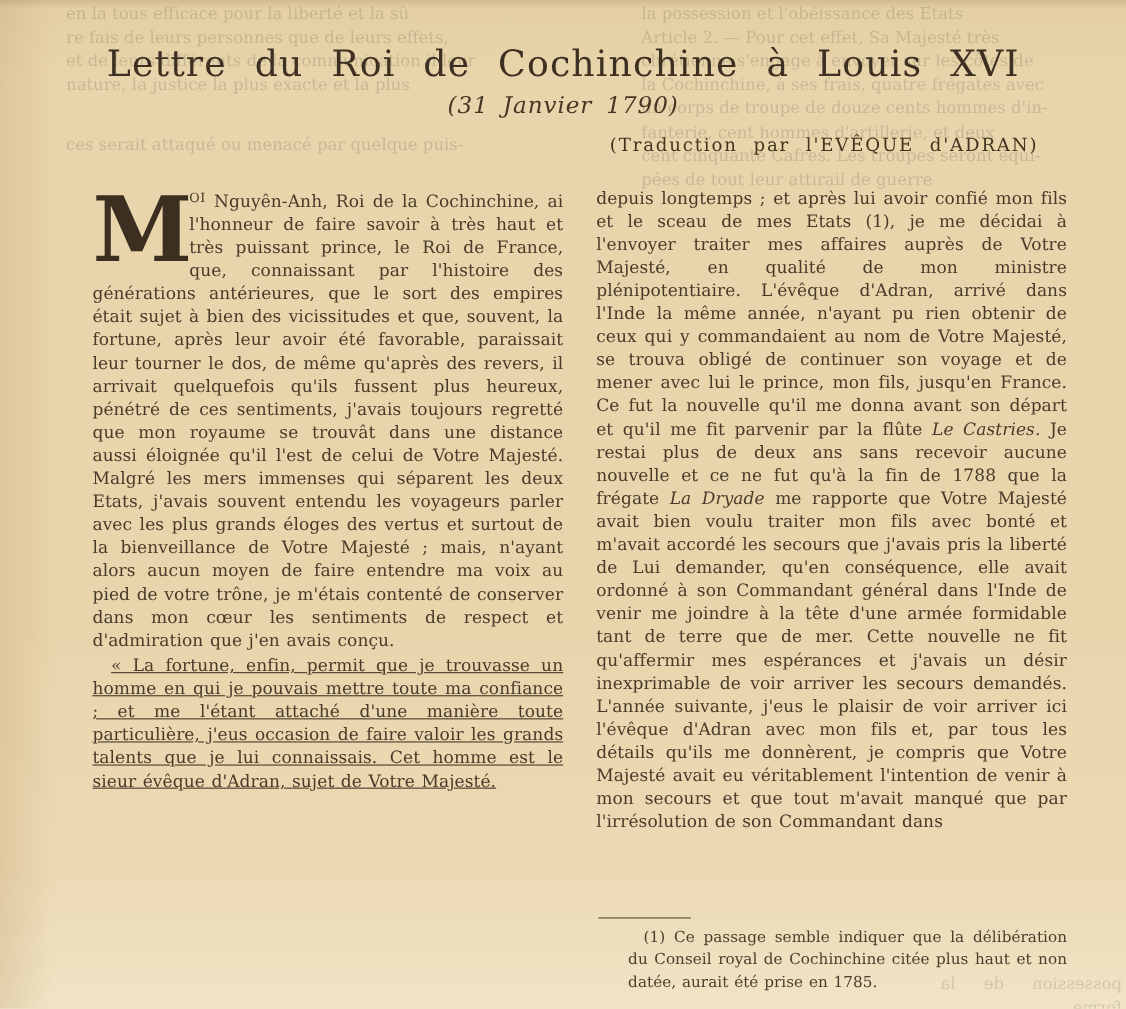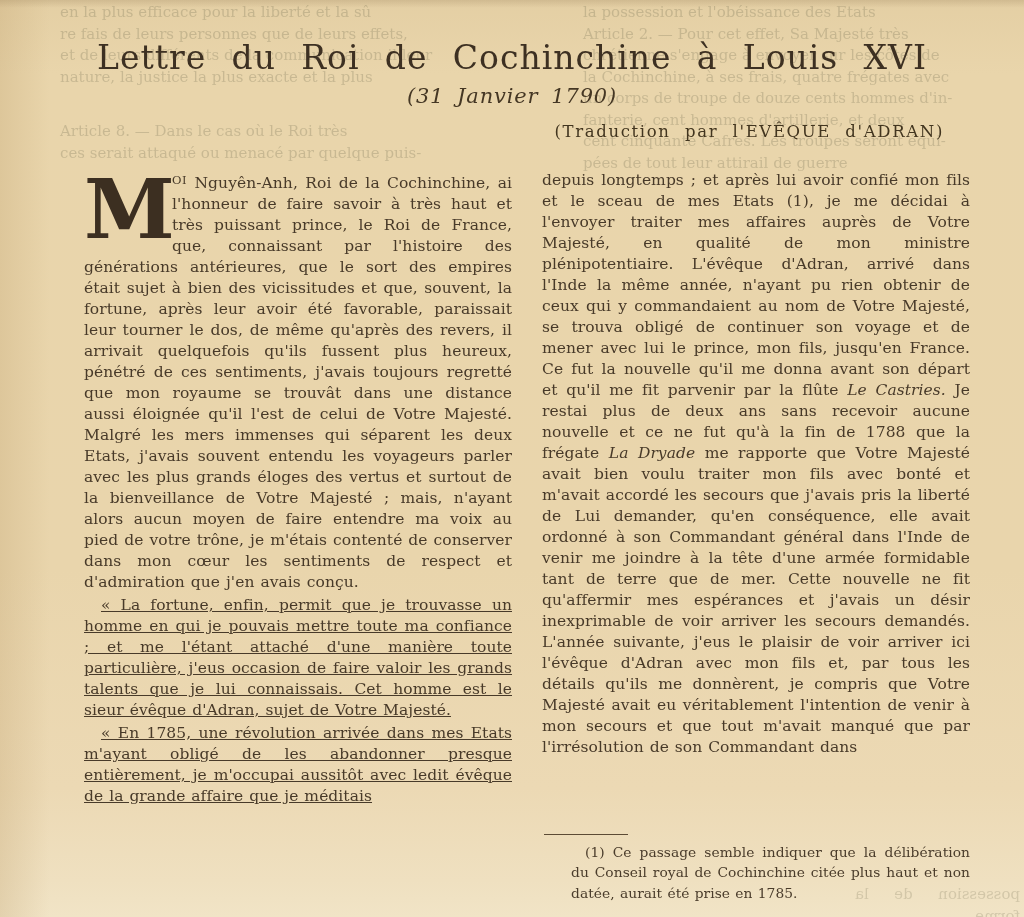--- a/index.html
+++ b/index.html
@@ -95,28 +95,27 @@
     color:#4a3c2b;
     margin-left:29px;
   }
 </style>
 </head>
 <body>
 
 <div class="page">
 
   <div class="ghost" style="left:60px;top:2px;width:420px;">
-    <div>en la plus efficace pour la liberté et la sû</div>
+    <div>en la tous efficace pour la liberté et la sû</div>
     <div>re fais de leurs personnes que de leurs effets,</div>
     <div>et de leurs différents de la communication il leur</div>
     <div>nature, la justice la plus exacte et la plus</div>
   </div>
 
   <div class="ghost" style="left:60px;top:121px;width:430px;">
-    <div>Article 8. — Dans le cas où le Roi très</div>
     <div>ces serait attaqué ou menacé par quelque puis-</div>
   </div>
 
   <div class="ghost" style="left:551px;top:2px;width:445px;margin-left:32px;">
     <div>la possession et l'obéissance des Etats</div>
     <div>Article 2. — Pour cet effet, Sa Majesté très</div>
     <div>chrétienne s'engage à envoyer sur les côtes de</div>
     <div>la Cochinchine, à ses frais, quatre frégates avec</div>
     <div>un corps de troupe de douze cents hommes d'in-</div>
     <div>fanterie, cent hommes d'artillerie, et deux</div>
@@ -134,21 +133,20 @@
 
   <div class="hdr transline" style="position:absolute;padding-left:36px;">(Traduction par l'EVÊQUE d'ADRAN)</div>
 
   <div class="columns">
 
     <div class="col">
       <p>
         <span class="dropcap">M</span><span class="lead-sc">oi</span><span> Nguyên-Anh, Roi de la Cochinchine, ai l'honneur de faire savoir à très haut et très puissant prince, le Roi de France, que, connaissant par l'histoire des générations antérieures, que le sort des empires était sujet à bien des vicissitudes et que, souvent, la fortune, après leur avoir été favorable, paraissait leur tourner le dos, de même qu'après des revers, il arrivait quelquefois qu'ils fussent plus heureux, pénétré de ces sentiments, j'avais toujours regretté que mon royaume se trouvât dans une distance aussi éloignée qu'il l'est de celui de Votre Majesté. Malgré les mers immenses qui séparent les deux Etats, j'avais souvent entendu les voyageurs parler avec les plus grands éloges des vertus et surtout de la bienveillance de Votre Majesté ; mais, n'ayant alors aucun moyen de faire entendre ma voix au pied de votre trône, je m'étais contenté de conserver dans mon cœur les sentiments de respect et d'admiration que j'en avais conçu.</span>
       </p>
       <p class="indent">« La fortune, enfin, permit que je trouvasse un homme en qui je pouvais mettre toute ma confiance ; et me l'étant attaché d'une manière toute particulière, j'eus occasion de faire valoir les grands talents que je lui connaissais. Cet homme est le sieur évêque d'Adran, sujet de Votre Majesté.</p>
-      <p class="indent">« En 1785, une révolution arrivée dans mes Etats m'ayant obligé de les abandonner presque entièrement, je m'occupai aussitôt avec ledit évêque de la grande affaire que je méditais</p>
     </div>
 
     <div class="col">
       <p>
         <span>depuis longtemps ; et après lui avoir confié mon fils et le sceau de mes Etats (1), je me décidai à l'envoyer traiter mes affaires auprès de Votre Majesté, en qualité de mon ministre plénipotentiaire. L'évêque d'Adran, arrivé dans l'Inde la même année, n'ayant pu rien obtenir de ceux qui y commandaient au nom de Votre Majesté, se trouva obligé de continuer son voyage et de mener avec lui le prince, mon fils, jusqu'en France. Ce fut la nouvelle qu'il me donna avant son départ et qu'il me fit parvenir par la flûte </span><span class="ship">Le Castries.</span><span> Je restai plus de deux ans sans recevoir aucune nouvelle et ce ne fut qu'à la fin de 1788 que la frégate </span><span class="ship">La Dryade</span><span> me rapporte que Votre Majesté avait bien voulu traiter mon fils avec bonté et m'avait accordé les secours que j'avais pris la liberté de Lui demander, qu'en conséquence, elle avait ordonné à son Commandant général dans l'Inde de venir me joindre à la tête d'une armée formidable tant de terre que de mer. Cette nouvelle ne fit qu'affermir mes espérances et j'avais un désir inexprimable de voir arriver les secours demandés. L'année suivante, j'eus le plaisir de voir arriver ici l'évêque d'Adran avec mon fils et, par tous les détails qu'ils me donnèrent, je compris que Votre Majesté avait eu véritablement l'intention de venir à mon secours et que tout m'avait manqué que par l'irrésolution de son Commandant dans</span>
       </p>
 
       <div class="footnote">
         <div class="fn-rule"></div>
         <p>(1) Ce passage semble indiquer que la délibération du Conseil royal de Cochinchine citée plus haut et non datée, aurait été prise en 1785.</p>

